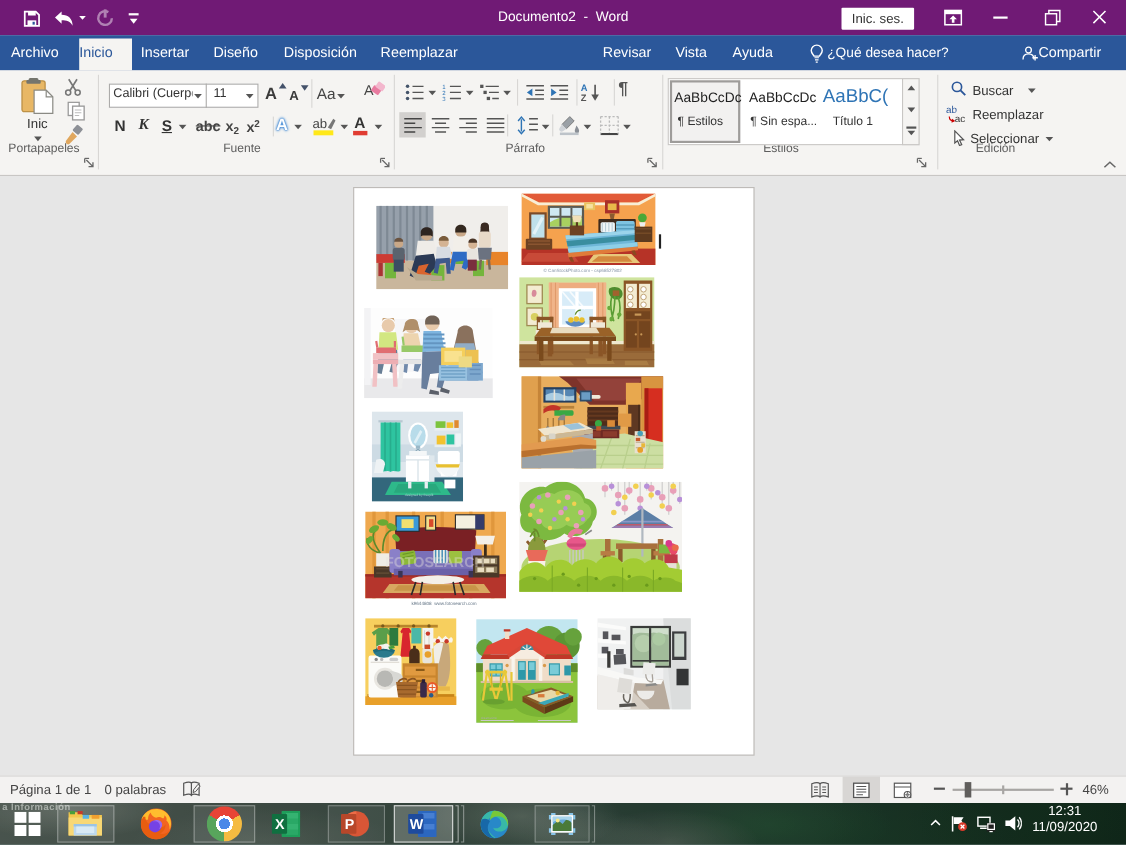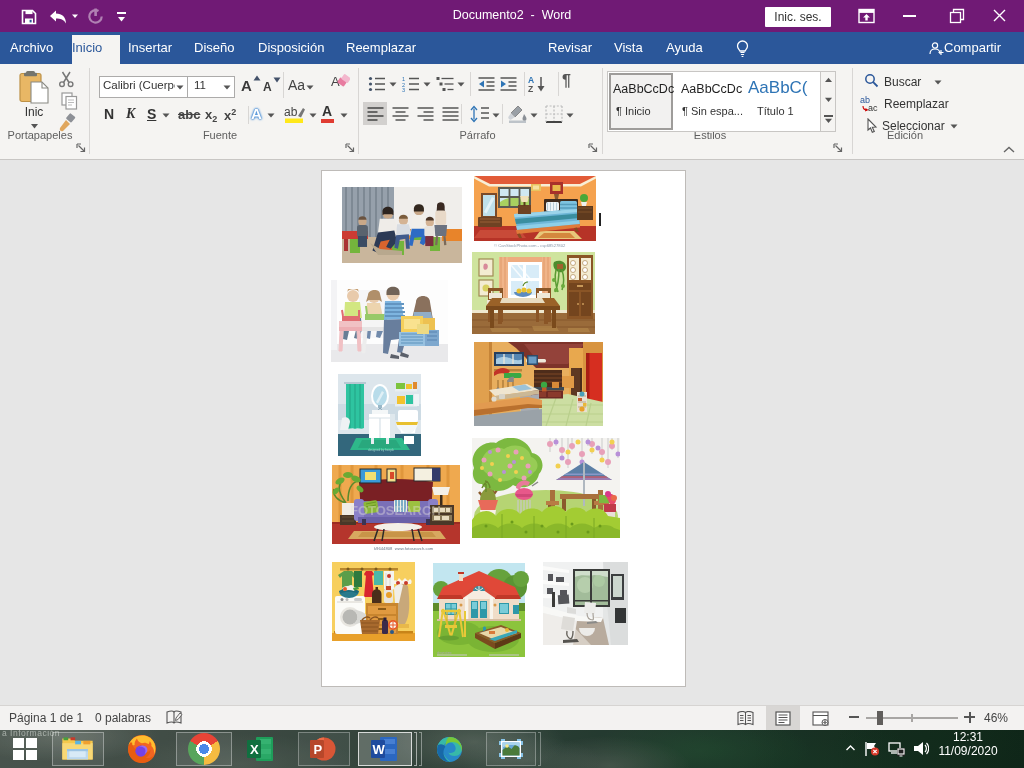--- a/index.html
+++ b/index.html
@@ -61,20 +61,21 @@
  <div class="tabtxt" style="left:194px;width:56px">Diseño</div>
  <div class="tabtxt" style="left:258px;width:76px">Disposición</div>
  <div class="tabtxt" style="left:346px;width:76px">Reemplazar</div>
  <div class="tabtxt" style="left:548px;width:56px">Revisar</div>
  <div class="tabtxt" style="left:614px;width:40px">Vista</div>
  <div class="tabtxt" style="left:666px;width:48px">Ayuda</div>
  <svg class="abs" style="left:735px;top:8px" width="15" height="18" viewBox="0 0 15 18">
       <path d="M7.5 1 A5 5 0 0 1 12.5 6 C12.5 8.5 10.5 9.6 10 11 L5 11 C4.5 9.6 2.5 8.5 2.5 6 A5 5 0 0 1 7.5 1z" fill="none" stroke="#fff" stroke-width="1.3"></path>
       <path d="M5.4 12.5 h4.2 M5.9 14.5 h3.2 M6.6 16.5 h1.8" stroke="#fff" stroke-width="1.1"></path>
     </svg>
+ <div class="tabtxt" style="left:752px;width:116px;font-size:12.5px">¿Qué desea hacer?</div>
  <svg class="abs" style="left:928px;top:8px" width="17" height="17" viewBox="0 0 17 17">
       <circle cx="7" cy="5.5" r="2.6" fill="none" stroke="#fff" stroke-width="1.2"></circle>
       <path d="M2 14 c0-3.3 2.2-5 5-5 s5 1.7 5 5" fill="none" stroke="#fff" stroke-width="1.2"></path>
       <path d="M13 10 v5 M10.5 12.5 h5" stroke="#fff" stroke-width="1.2"></path>
     </svg>
  <div class="tabtxt" style="left:944px;width:60px">Compartir</div>
 </div>
 <div class="abs" id="ribbon">
  <div class="vsep" style="left:89px"></div>
  <div class="vsep" style="left:358px"></div>
@@ -269,21 +270,21 @@
       <path d="M1 17 h16" stroke="#444" stroke-width="2"></path>
       <path d="M1 1 v16 M17 1 v16 M1 1 h16" stroke="#bbb" stroke-width="1.2" stroke-dasharray="2 1.6"></path>
     </svg>
  <svg class="abs" style="left:566px;top:49px" width="8" height="5" viewBox="0 0 8 5">
       <path d="M0.5 0.5h7L4 4.5z" fill="#555"></path>
     </svg>
 
  <div class="abs" style="left:607px;top:7px;width:229px;height:61px;background:#fff;border:1px solid #c8c6c4"></div>
  <div class="abs" style="left:609px;top:9px;width:64px;height:57px;border:2px solid #9e9c9a;background:#f2f1f0"></div>
  <div class="abs" style="left:613px;top:18px;font-size:12.5px;color:#1f1f1f">AaBbCcDc</div>
- <div class="abs" style="left:616px;top:41px;font-size:11px;color:#333">¶ Inicio</div>
+ <div class="abs" style="left:616px;top:41px;font-size:11px;color:#333">¶ Estilos</div>
  <div class="abs" style="left:681px;top:18px;font-size:12.5px;color:#1f1f1f">AaBbCcDc</div>
  <div class="abs" style="left:682px;top:41px;font-size:11px;color:#333">¶ Sin espa...</div>
  <div class="abs" style="left:748px;top:14px;font-size:17px;color:#2e74b5">AaBbC(</div>
  <div class="abs" style="left:757px;top:41px;font-size:11px;color:#333">Título 1</div>
  <div class="abs" style="left:820px;top:7px;width:16px;height:61px;background:#f5f4f2;border:1px solid #c8c6c4"></div>
  <svg class="abs" style="left:824px;top:13px" width="9" height="6" viewBox="0 0 9 6">
       <path d="M1 5h7L4.5 0.8z" fill="#555"></path>
     </svg>
  <svg class="abs" style="left:824px;top:33px" width="9" height="6" viewBox="0 0 9 6">
       <path d="M1 0.8h7L4.5 5z" fill="#555"></path>
@@ -1048,21 +1049,21 @@
   radial-gradient(100px 26px at 60px 6px,rgba(190,195,185,0.30),transparent),
   radial-gradient(120px 30px at 240px 34px,rgba(150,160,150,0.22),transparent),
   radial-gradient(90px 34px at 475px 12px,rgba(170,175,165,0.35),transparent),
   radial-gradient(70px 24px at 530px 30px,rgba(140,150,140,0.25),transparent),
   radial-gradient(80px 30px at 610px 36px,rgba(160,160,150,0.30),transparent),
   radial-gradient(110px 36px at 700px 20px,rgba(40,90,55,0.55),transparent),
   radial-gradient(130px 40px at 800px 30px,rgba(25,60,38,0.6),transparent),
   radial-gradient(100px 36px at 930px 14px,rgba(18,48,30,0.65),transparent),
   linear-gradient(90deg,#535f57 0%,#49564e 18%,#3a4c42 38%,#2c4338 55%,#1f3a2c 72%,#15301f 88%,#102a1a 100%)"></div>
  <div class="abs" style="left:0;top:0;width:1024px;height:38px;background:rgba(12,22,18,0.15)"></div>
- <div class="abs" style="left:2px;top:-2px;font-size:8.5px;color:rgba(230,235,230,0.55);font-weight:normal;letter-spacing:0.5px">a Información</div>
+ <div class="abs" style="left:2px;top:-2px;font-size:8.5px;color:rgba(230,235,230,0.55);font-weight:bold;letter-spacing:0.5px">a Información</div>
 
  <svg class="abs" style="left:13px;top:8px" width="24" height="22" viewBox="0 0 24 22">
       <rect x="0" y="0" width="11" height="10" fill="#fff"></rect>
       <rect x="13" y="0" width="11" height="10" fill="#fff"></rect>
       <rect x="0" y="12" width="11" height="10" fill="#fff"></rect>
       <rect x="13" y="12" width="11" height="10" fill="#fff"></rect>
     </svg>
 
  <div class="abs" style="left:52px;top:2px;width:52px;height:34px;border:1px solid rgba(255,255,255,0.35);background:rgba(255,255,255,0.08)"></div>
  <svg class="abs" style="left:61px;top:5px" width="33" height="28" viewBox="0 0 28 24">

